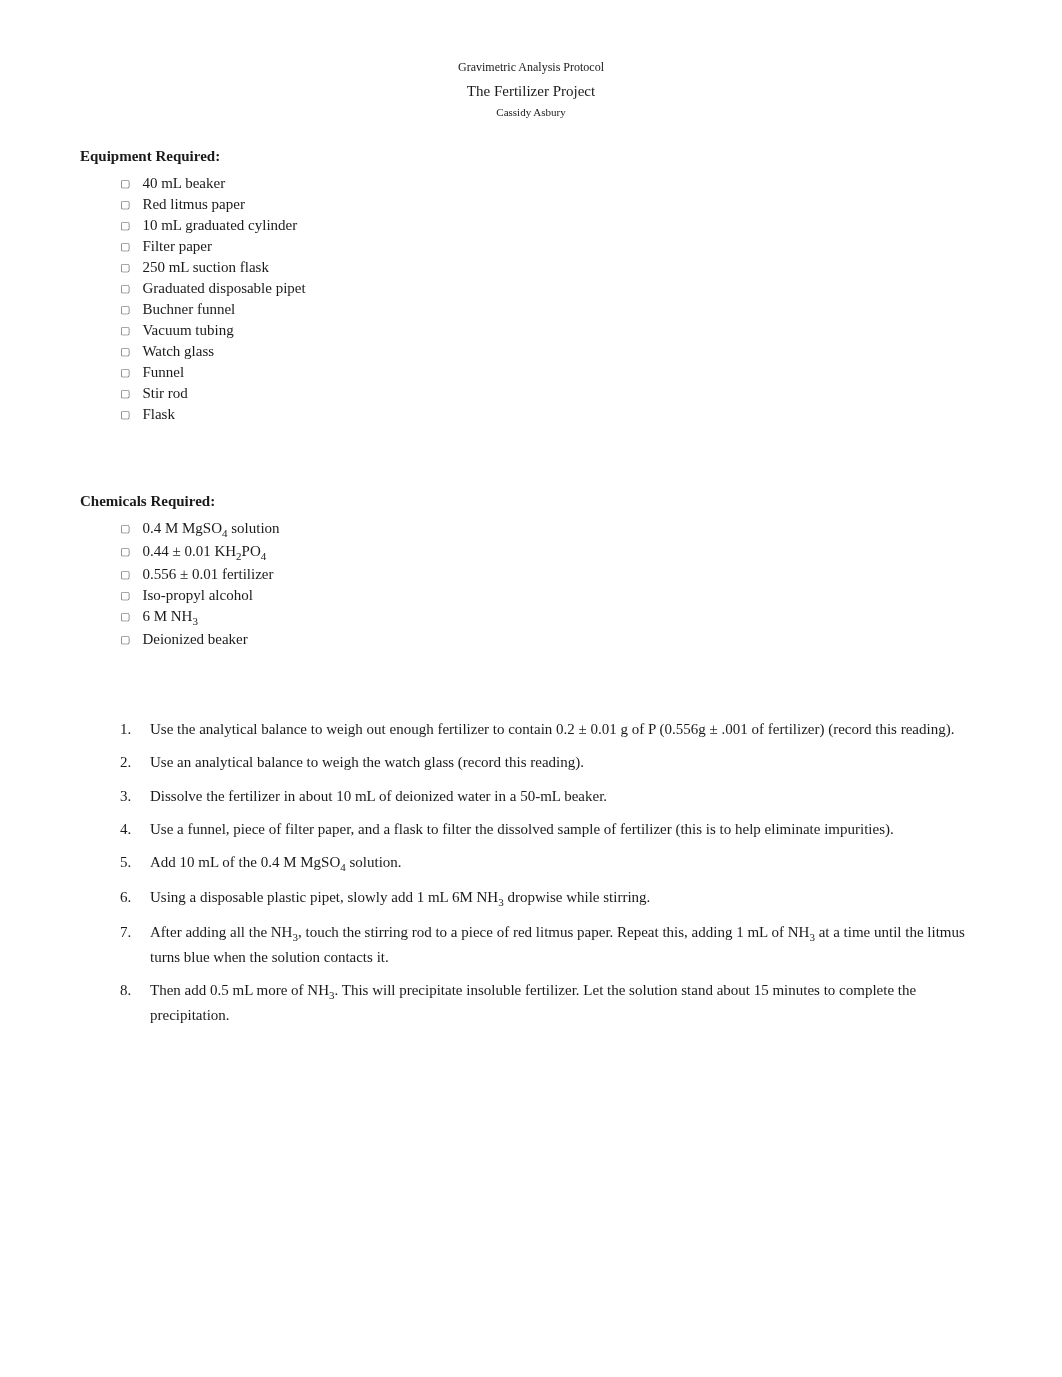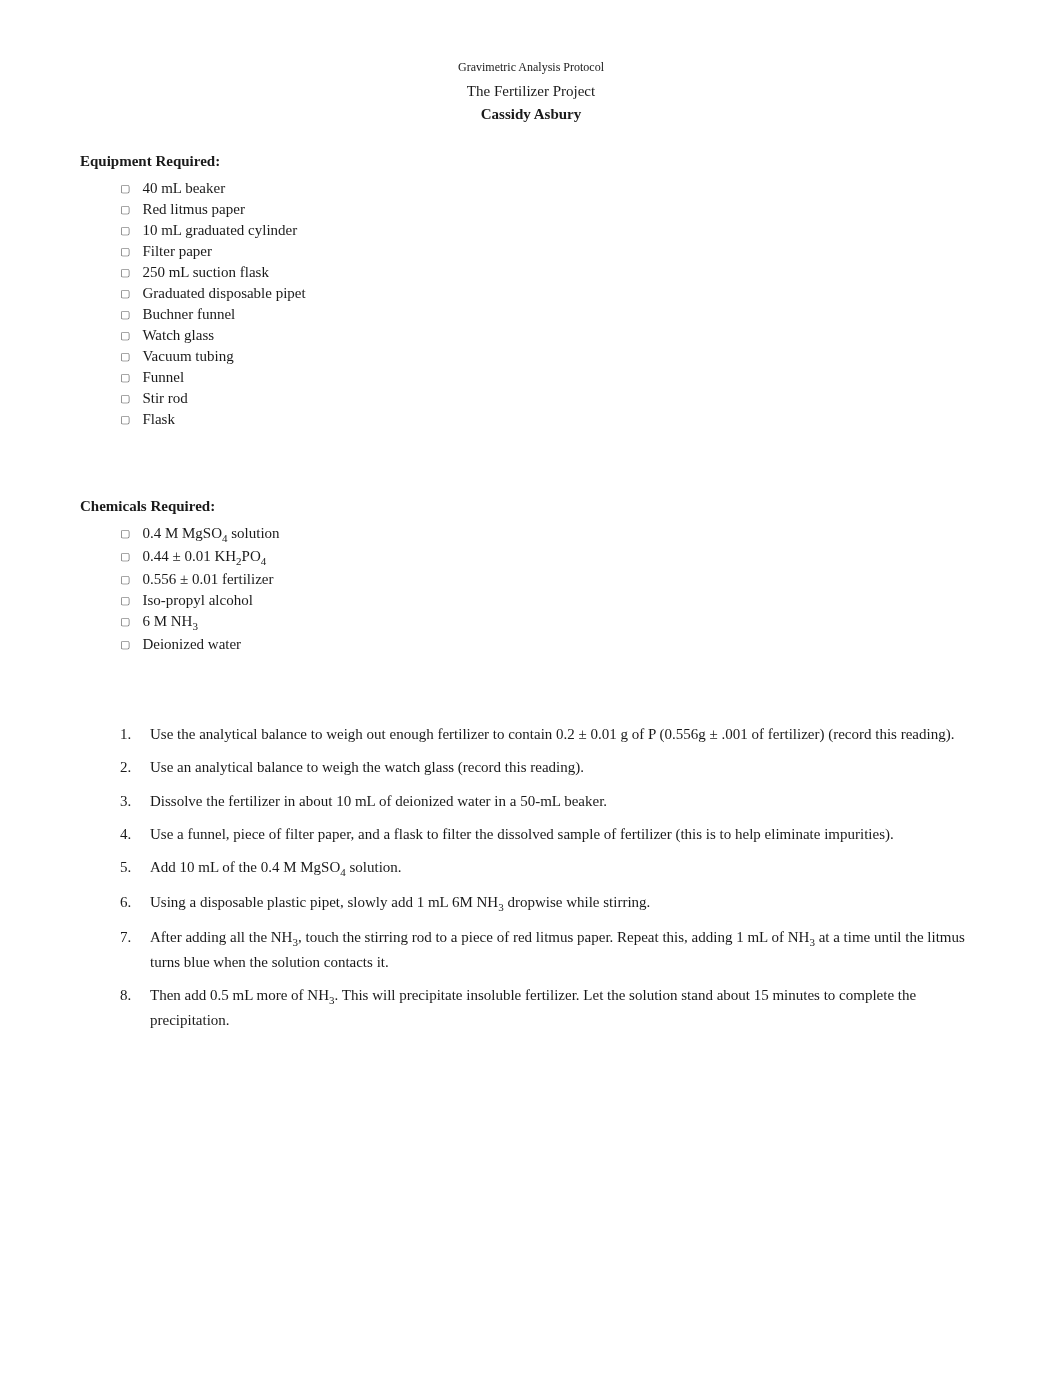--- a/index.html
+++ b/index.html
@@ -29,22 +29,22 @@
       margin-bottom: 8px;
     }
 
     .header-subtitle {
       font-size: 15px;
       font-weight: normal;
       margin-bottom: 6px;
     }
 
     .header-author {
-      font-size: 15px;
-      font-weight: bold;
+      font-size: 11px;
+      font-weight: normal;
     }
 
     .section {
       margin-bottom: 30px;
     }
 
     .section-label {
       font-size: 15px;
       font-weight: bold;
       margin-bottom: 10px;
@@ -125,24 +125,24 @@
     <li>
         <span>250 mL suction flask</span>
       </li>
     <li>
         <span>Graduated disposable pipet</span>
       </li>
     <li>
         <span>Buchner funnel</span>
       </li>
     <li>
+        <span>Vacuum tubing</span>
+      </li>
+    <li>
         <span>Watch glass</span>
-      </li>
-    <li>
-        <span>Vacuum tubing</span>
       </li>
     <li>
         <span>Funnel</span>
       </li>
     <li>
         <span>Stir rod</span>
       </li>
     <li>
         <span>Flask</span>
       </li>
@@ -164,21 +164,21 @@
     <li>
         <span>0.556 ± 0.01 fertilizer</span>
       </li>
     <li>
         <span>Iso-propyl alcohol</span>
       </li>
     <li>
         <span>6 M NH<sub>3</sub></span>
       </li>
     <li>
-        <span>Deionized water</span>
+        <span>Deionized beaker</span>
       </li>
   </ul>
 </div>
 
 <div class="spacer"></div>
 <div class="spacer"></div>
 
 <div class="section">
   <ol class="procedure-list">
     <li>

